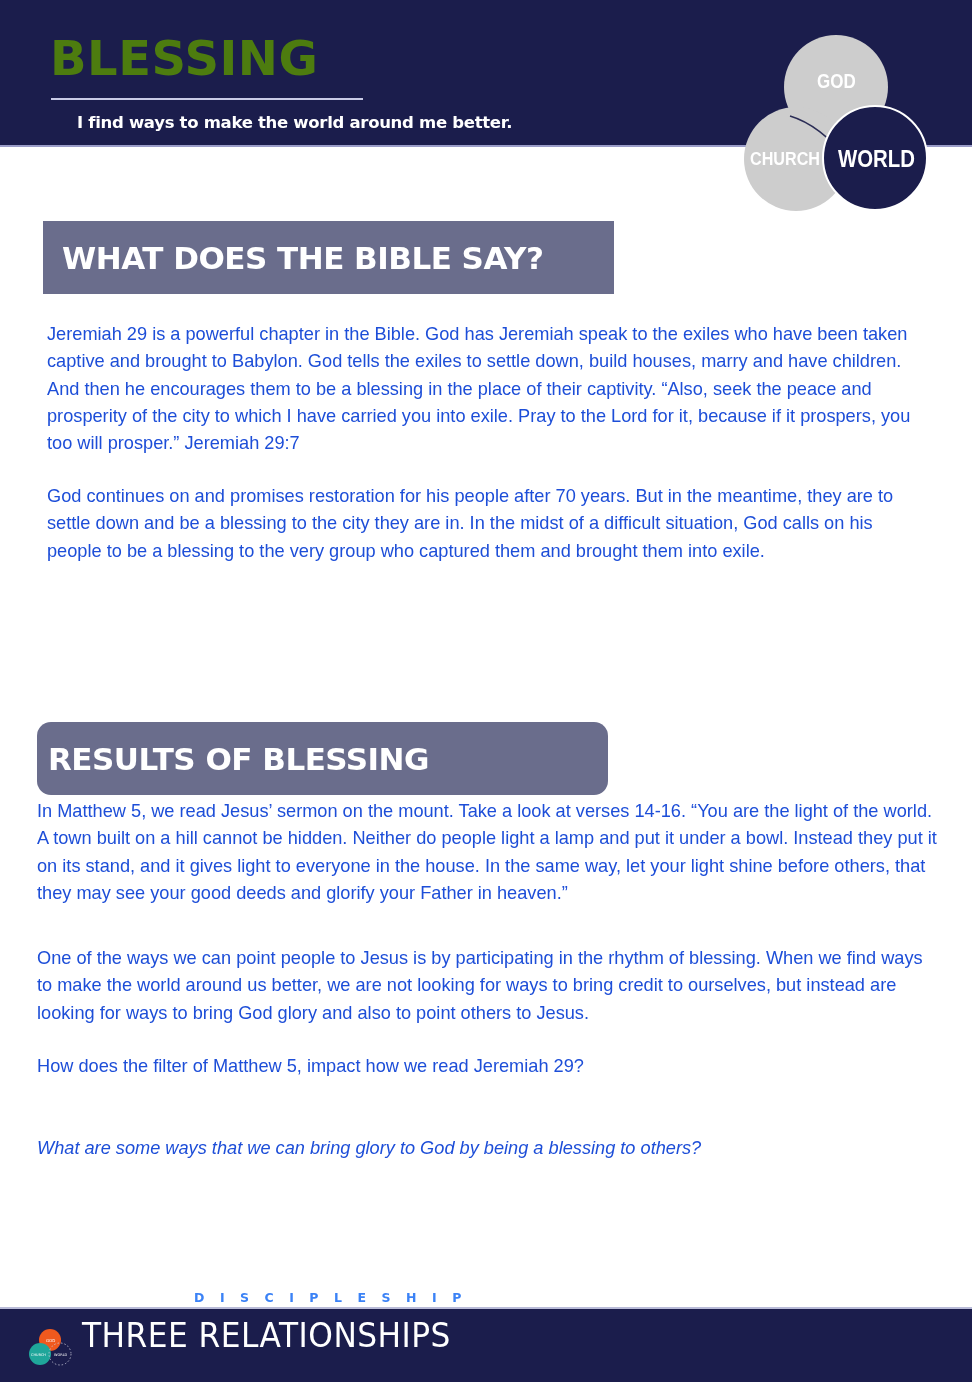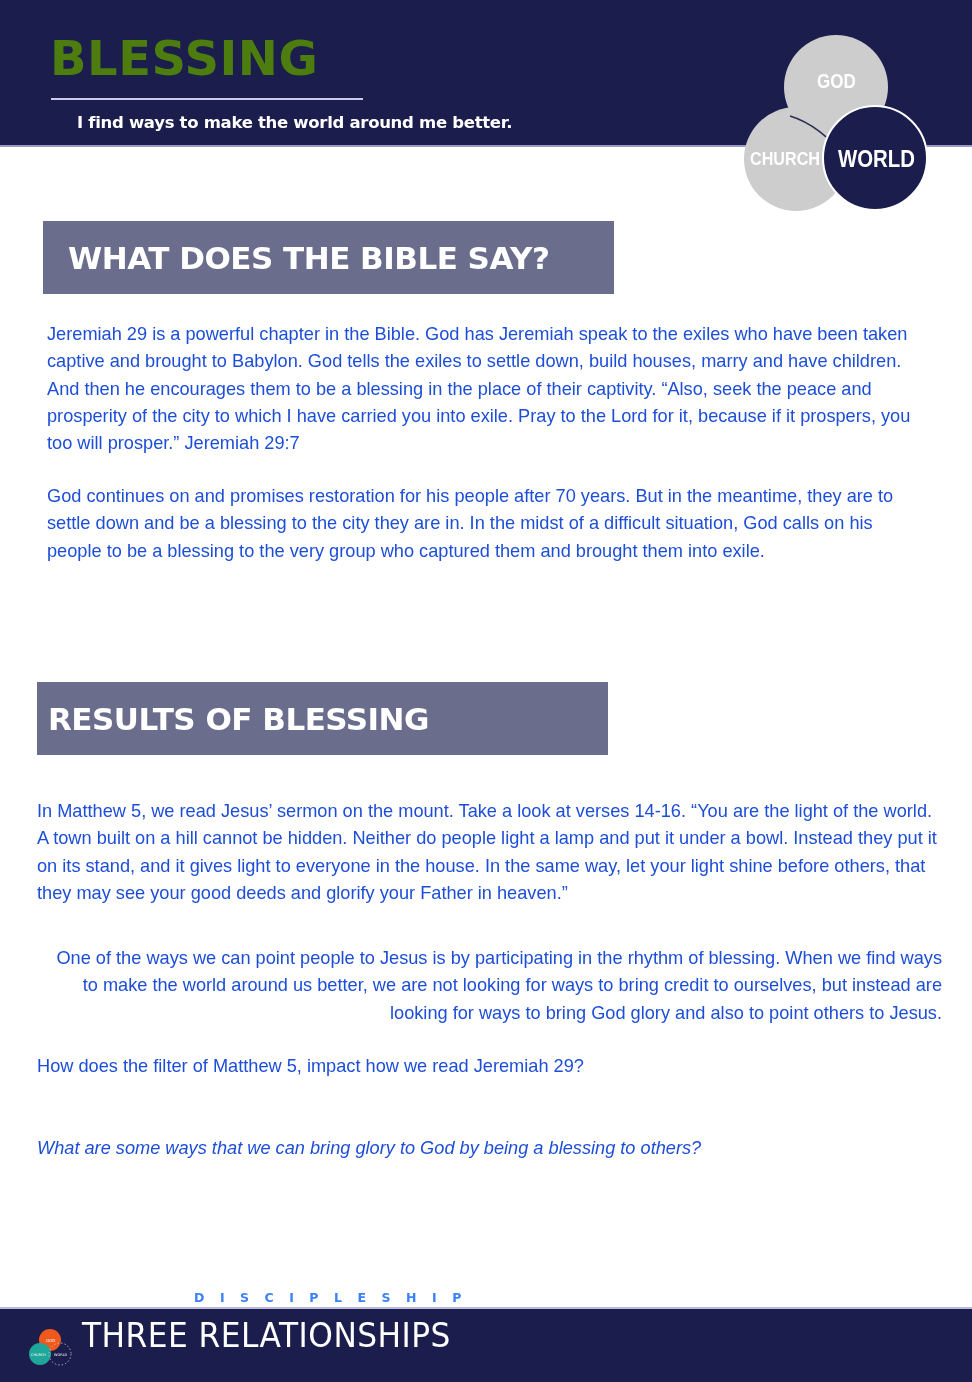--- a/index.html
+++ b/index.html
@@ -12,28 +12,28 @@
   .venn { position:absolute; left:740px; top:30px; width:200px; height:190px; }
   .circle { position:absolute; border-radius:50%; }
   .c-god { left:44px; top:5px; width:104px; height:104px; background:#cdcdcd; }
   .c-church { left:4px; top:77px; width:104px; height:104px; background:#cdcdcd; }
   .c-world { left:82px; top:75px; width:106px; height:106px; background:#1b1d4c; border:2px solid #ffffff; box-sizing:border-box; }
   .venn-arc { position:absolute; left:0; top:0; }
   .vlabel { position:absolute; font-family:"Liberation Sans", sans-serif; font-weight:bold; color:#ffffff; transform:scaleX(0.85); transform-origin:left center; }
   .v-god { left:77px; top:40px; font-size:20px; }
   .v-church { left:10px; top:118px; font-size:19px; }
   .v-world { left:98px; top:115px; font-size:24px; }
-  .section-head { position:absolute; background:#6a6d8c; color:#ffffff; font-family:"DejaVu Sans", sans-serif; font-weight:bold; font-size:31px; letter-spacing:-0.5px; box-sizing:border-box; padding-left:25px; display:flex; align-items:center; }
+  .section-head { position:absolute; background:#6a6d8c; color:#ffffff; font-family:"DejaVu Sans", sans-serif; font-weight:bold; font-size:31px; letter-spacing:-0.5px; box-sizing:border-box; padding-left:19px; display:flex; align-items:center; }
   .sh1 { left:43px; top:221px; width:571px; height:73px; }
-  .sh2 { left:37px; top:682px; width:571px; height:73px; padding-left:11px; }
+  .sh2 { left:37px; top:722px; width:571px; height:73px; padding-left:11px;border-radius:14px; }
   .para { position:absolute; font-family:"Liberation Sans", sans-serif; font-size:18.2px; line-height:27.3px; color:#1d4ed8; margin:0; }
   .p1 { left:47px; top:321px; width:890px; }
   .p2 { left:47px; top:483px; width:880px; }
   .p3 { left:37px; top:798px; width:900px; }
-  .p4 { left:37px; top:945px; width:905px;text-align:right; }
+  .p4 { left:37px; top:945px; width:905px; }
   .p5 { left:37px; top:1053px; width:900px; }
   .p6 { left:37px; top:1135px; width:900px;font-style:italic; }
   .footer { position:absolute; left:0; top:1307px; width:972px; height:75px; background:#1b1d4c; border-top:2px solid #b9bbd8; }
   .foot-logo { position:absolute; left:26px; top:1326px; width:48px; height:40px; }
   .foot-brand { position:absolute; left:82px; top:1318px; font-family:"DejaVu Sans", sans-serif; font-size:34px; color:#ffffff; letter-spacing:0.5px; line-height:1; transform:scaleX(0.92); transform-origin:left center; }
   .foot-sub { position:absolute; left:162px; top:1290px; font-family:"DejaVu Sans", sans-serif; font-weight:bold; font-size:12.5px; color:#3b82f6; letter-spacing:15.5px;margin-left:32px; }
   .foot-url { position:absolute; left:555px; top:1380px; font-family:"DejaVu Sans", sans-serif; font-size:11px; color:#d8d9ea; letter-spacing:7.6px; }
 </style>
 </head>
 <body>

